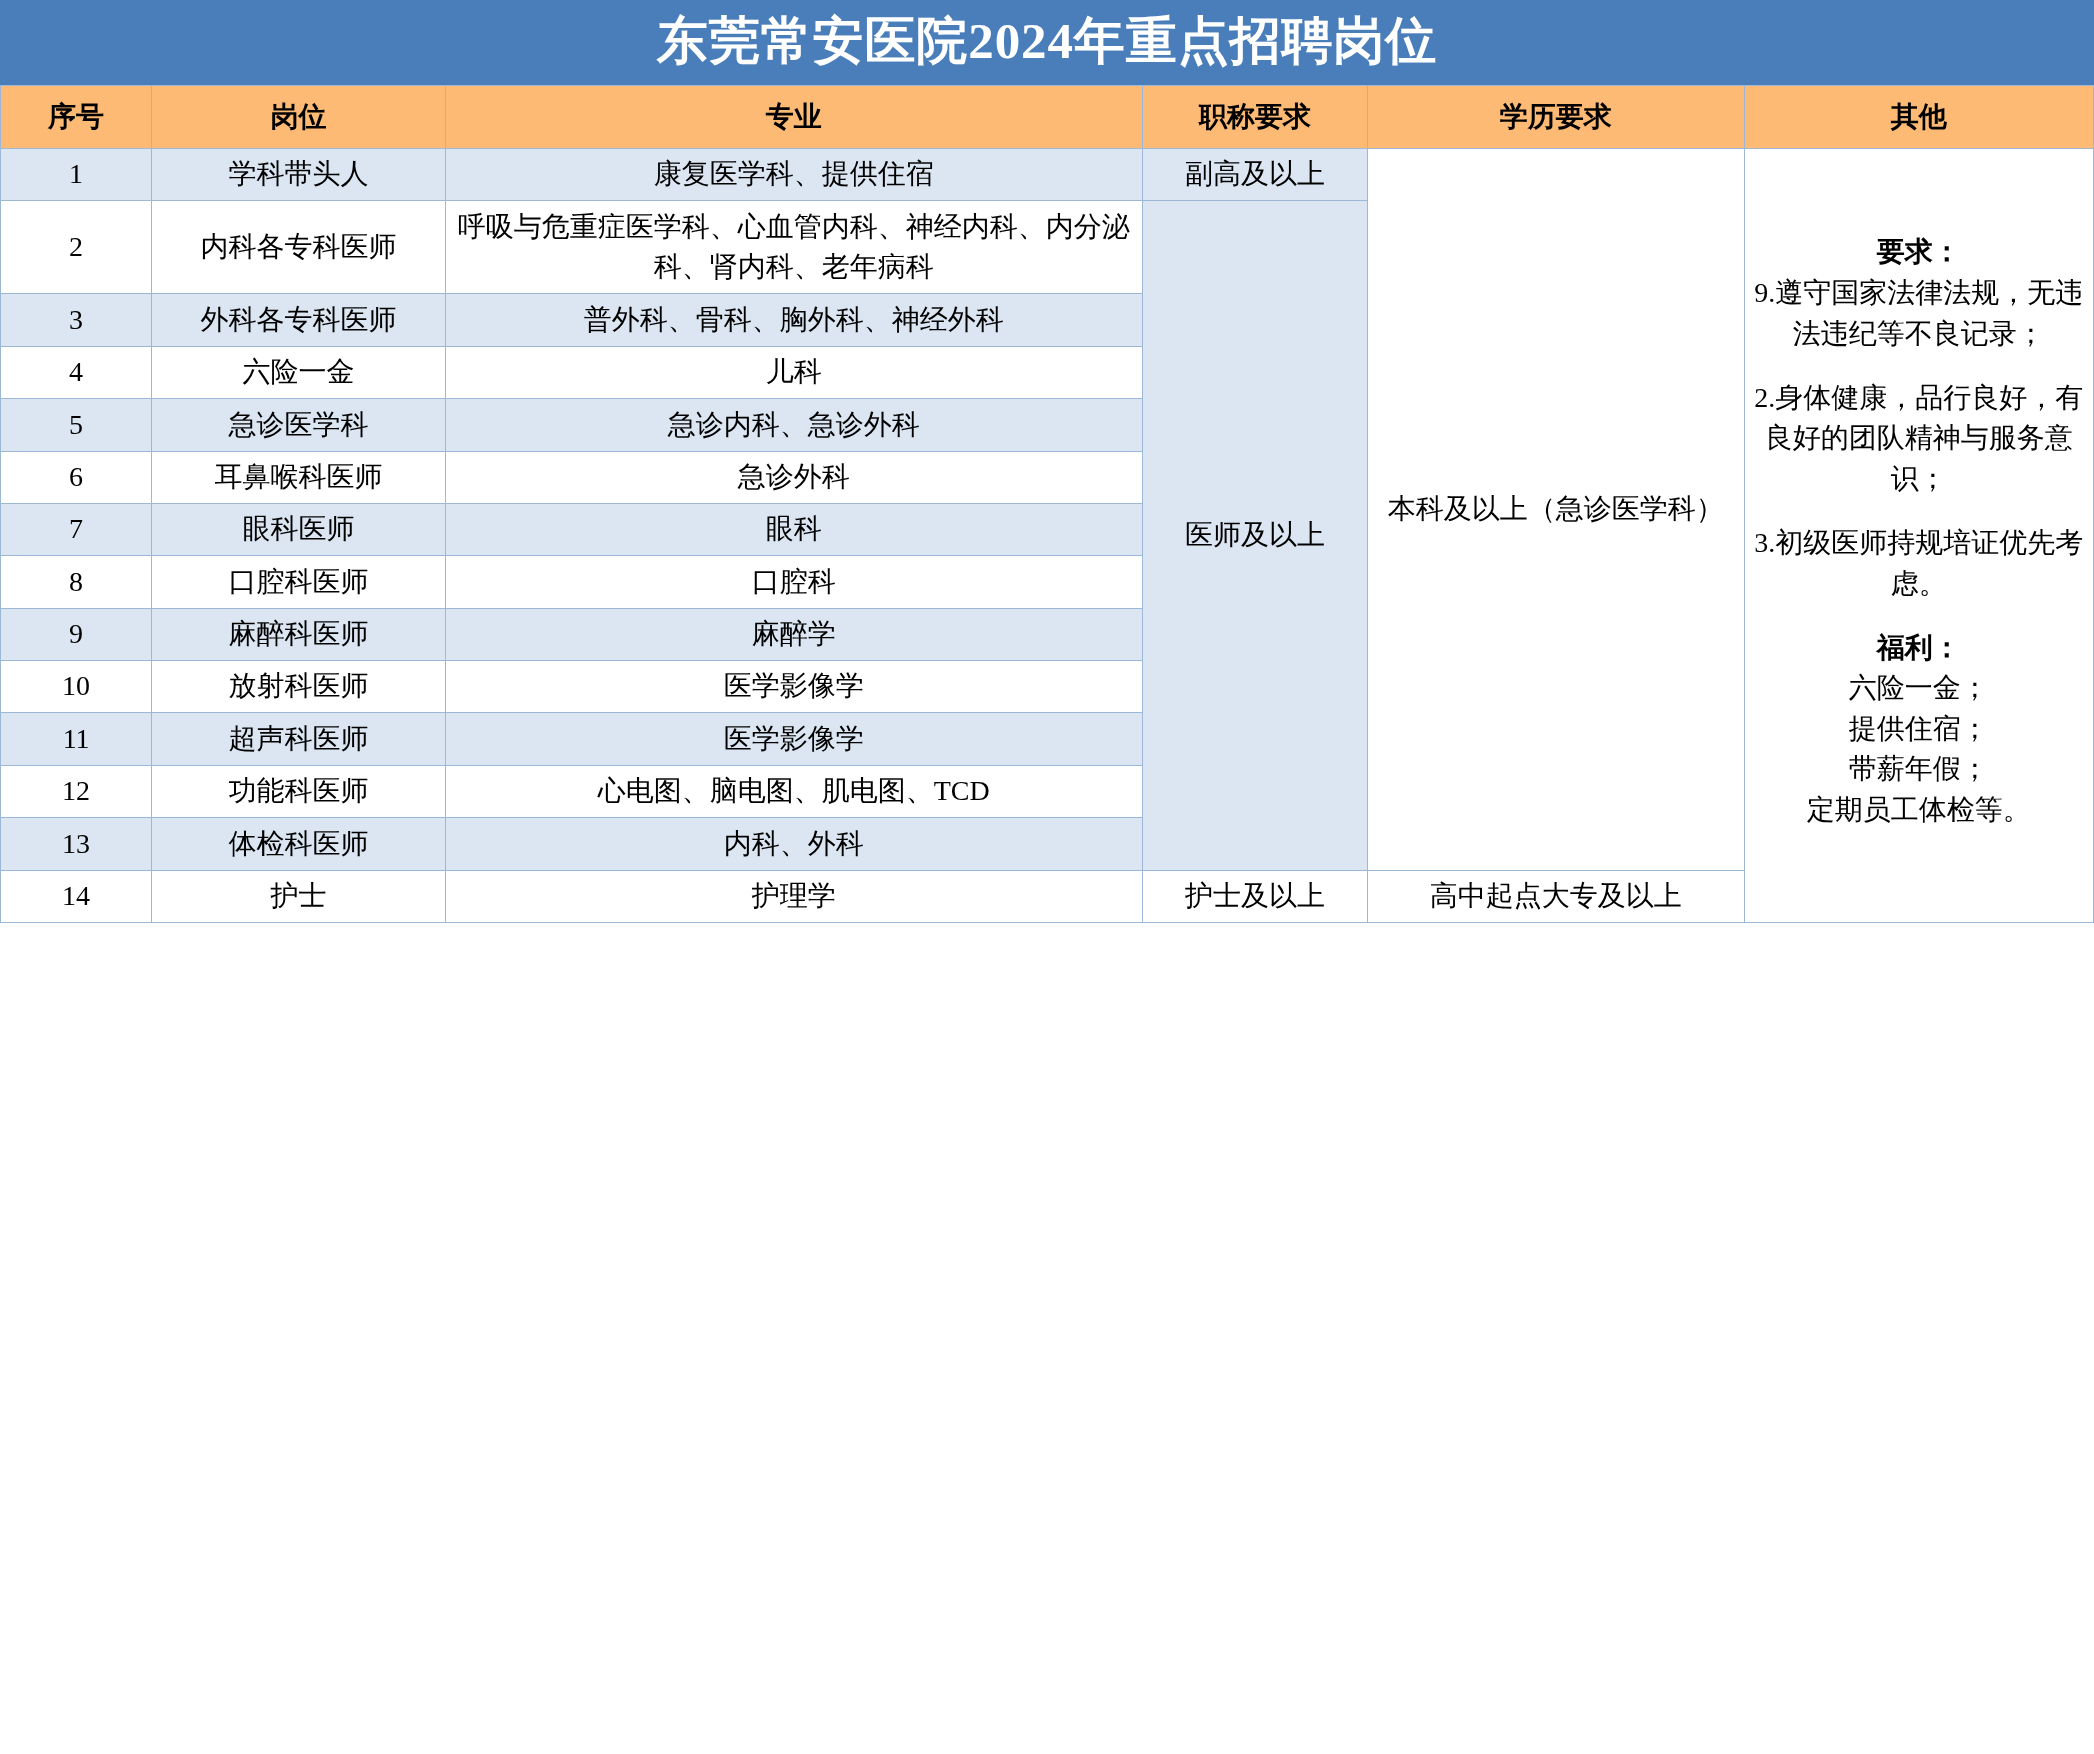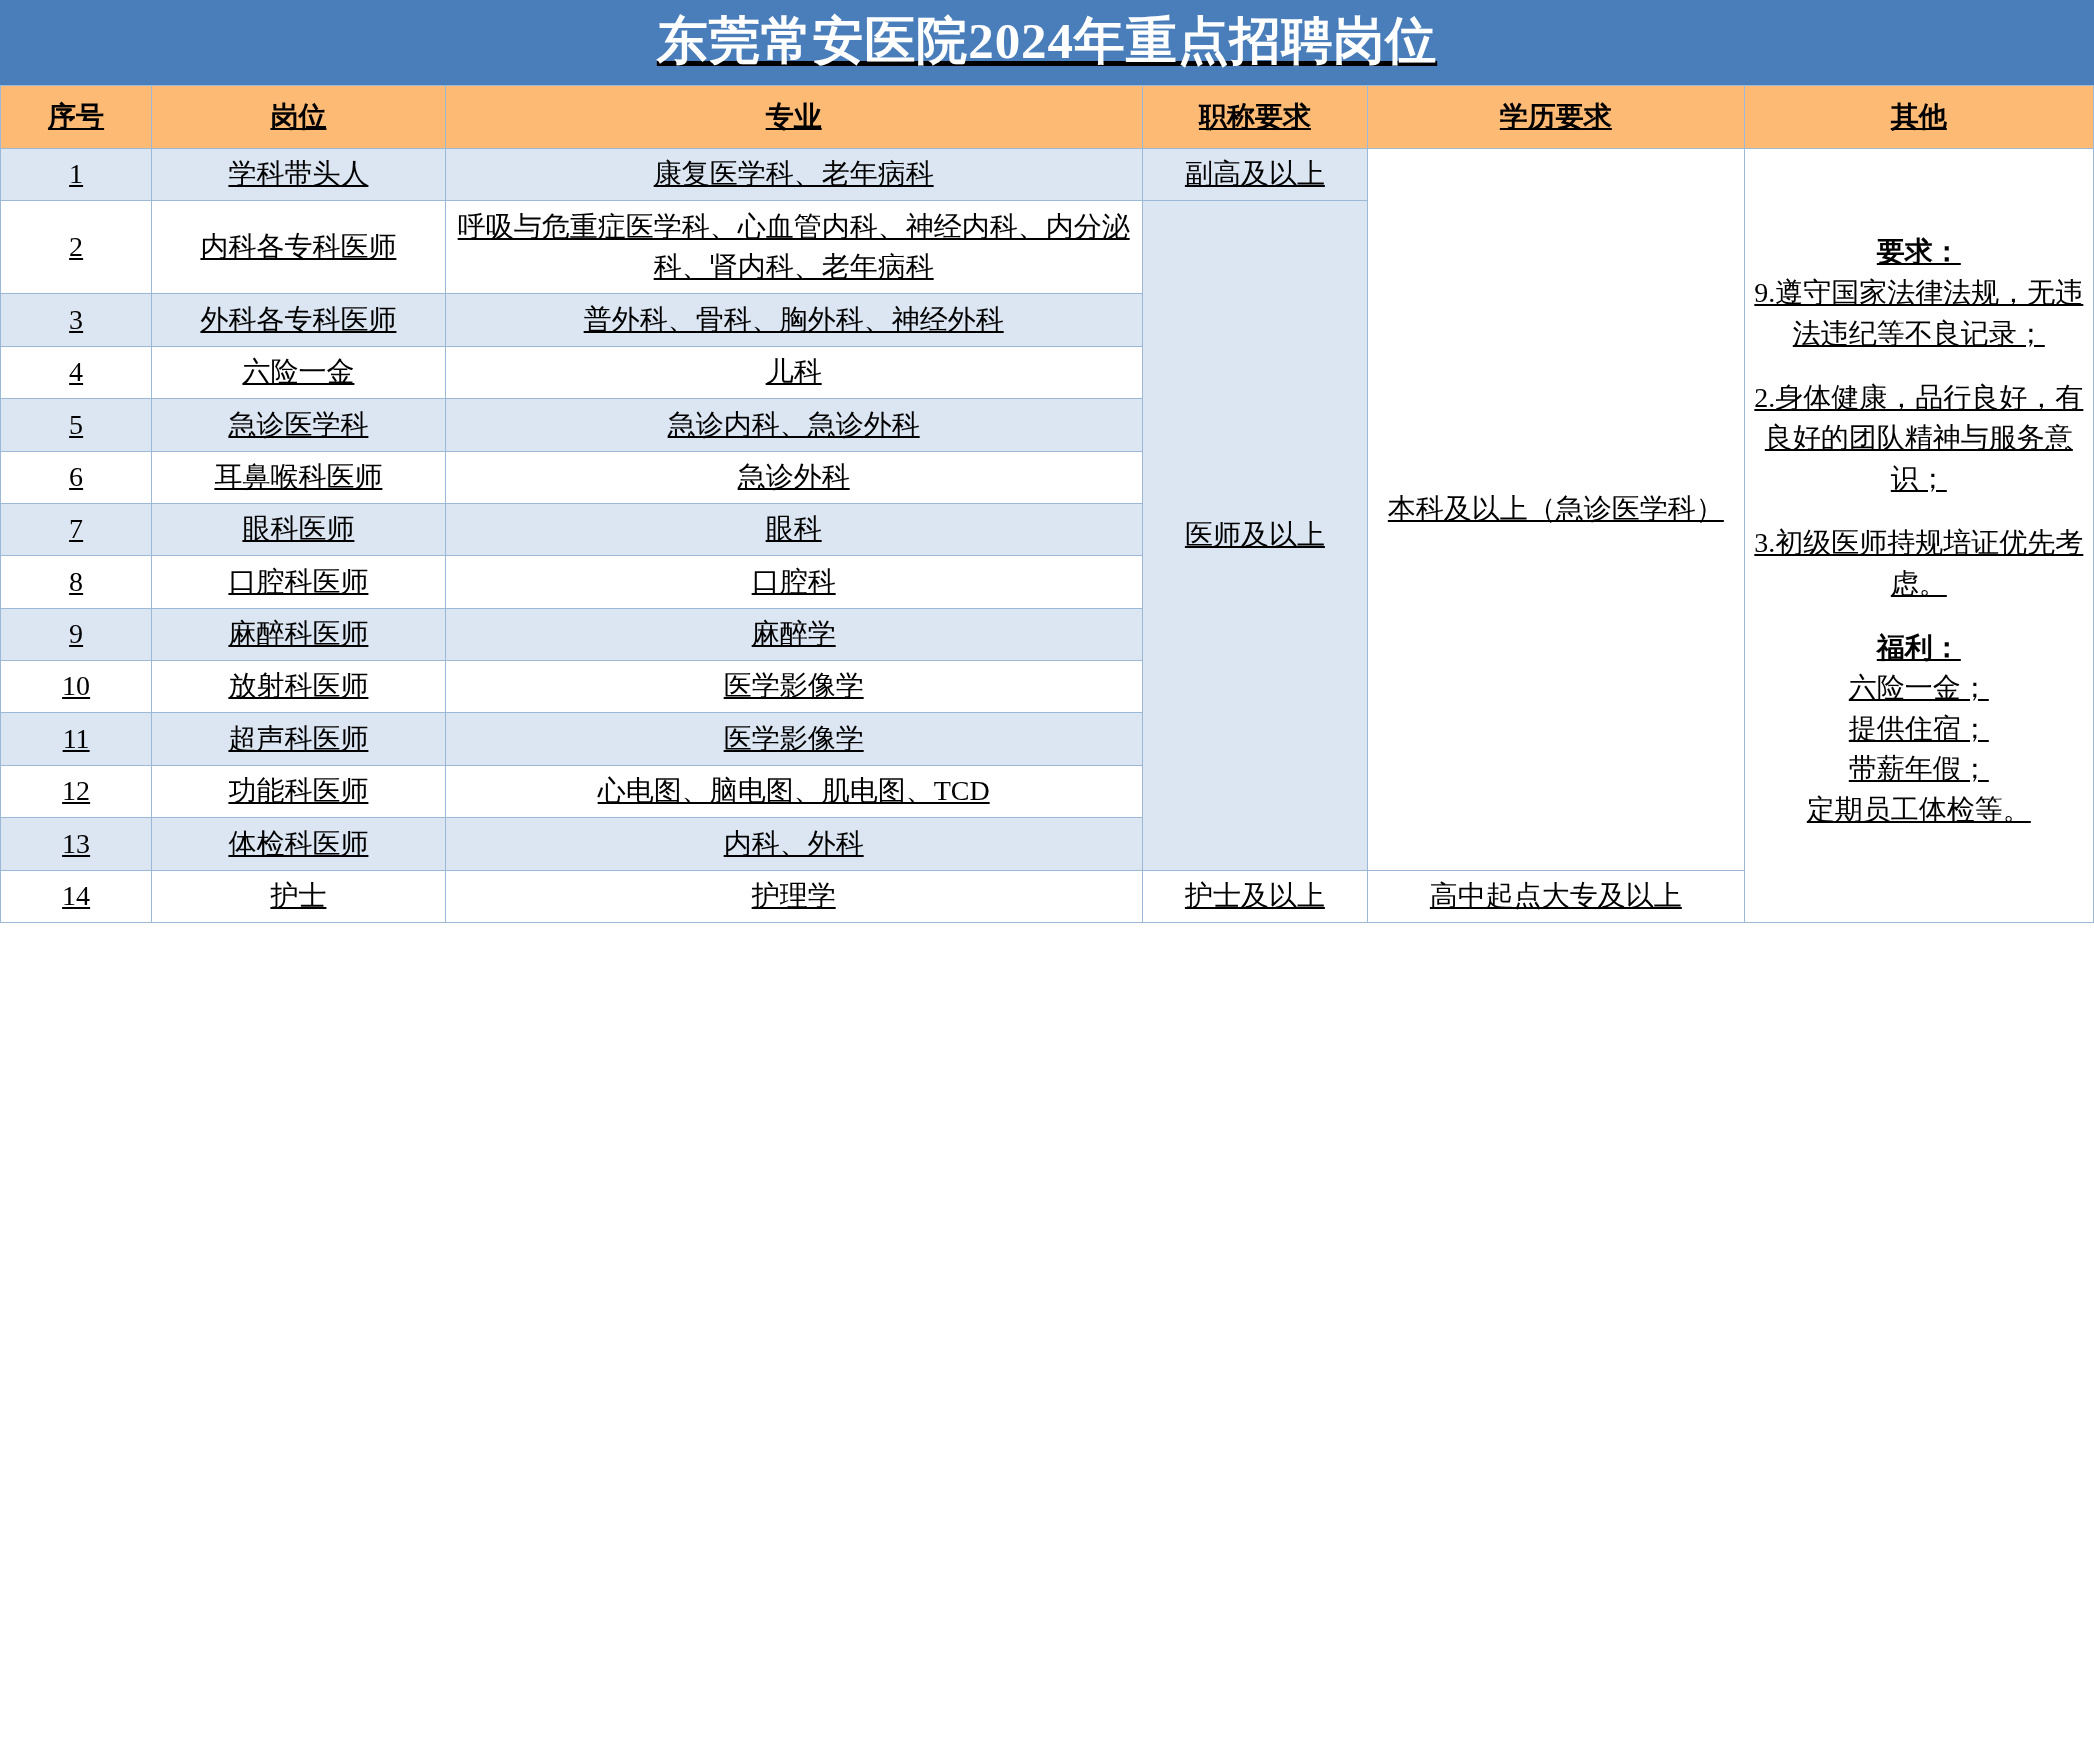--- a/index.html
+++ b/index.html
@@ -8,21 +8,20 @@
     background: #ffffff;
   }
   body {
     width: 2094px;
     font-family: "Liberation Serif", "DejaVu Serif", serif;
     color: #000000;
   }
   .page {
     width: 2094px;
     box-sizing: border-box;
-    text-decoration: underline;
   }
   .title-bar {
     background: #4a7ebb;
     color: #ffffff;
     text-align: center;
     font-size: 51px;
     font-weight: bold;
     letter-spacing: 0.9px;
     padding: 12.7px 0 16.3px 0;
     line-height: 1.1;
@@ -109,21 +108,21 @@
         <th>专业</th>
         <th>职称要求</th>
         <th>学历要求</th>
         <th>其他</th>
       </tr>
     </thead>
     <tbody>
       <tr class="alt">
         <td>1</td>
         <td>学科带头人</td>
-        <td>康复医学科、老年病科</td>
+        <td>康复医学科、提供住宿</td>
         <td class="c-title" rowspan="1">副高及以上</td>
         <td class="c-edu" rowspan="13">本科及以上（急诊医学科）</td>
         <td class="c-other" rowspan="14">
           <div class="blk">
             <b>要求：</b>
             <div>9.遵守国家法律法规，无违法违纪等不良记录；</div>
           </div>
           <div class="blk">
             <div>2.身体健康，品行良好，有良好的团队精神与服务意识；</div>
           </div>

